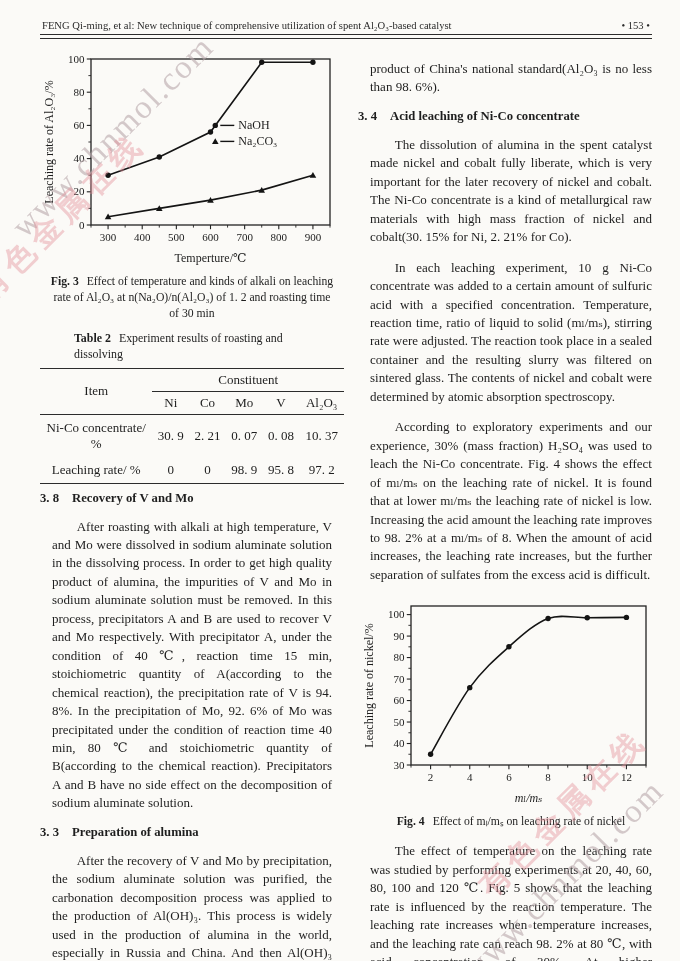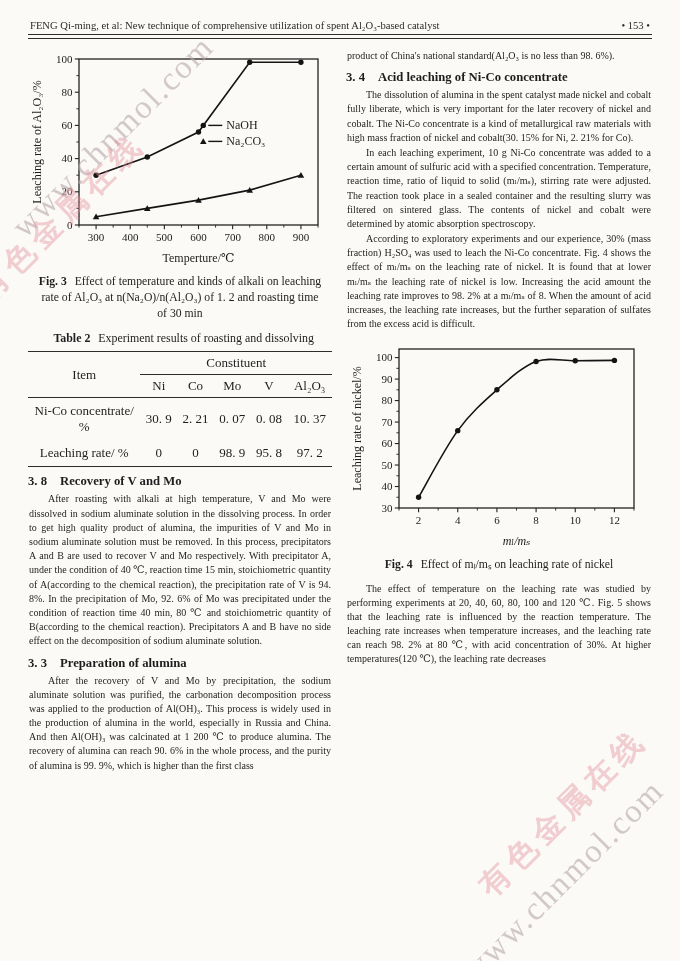--- a/index.html
+++ b/index.html
@@ -1,41 +1,41 @@
 <!DOCTYPE html>
 <html><head>
 <meta charset="utf-8">
 <style>
   html,body{margin:0;padding:0;}
   body{
     width:680px;height:961px;position:relative;overflow:hidden;
     background:#fbfaf7;color:#1e1e1e;
     font-family:"Liberation Serif","DejaVu Serif",serif;
   }
-  .page{position:absolute;inset:0;padding:20px 28px 0 28px;box-sizing:border-box;}
+  .page{position:absolute;inset:0;padding:20px 28px 0 40px;box-sizing:border-box;}
   
   .runhead{display:flex;justify-content:space-between;align-items:flex-end;
     font-size:10.6px;color:#2a2a2a;padding:0 2px 3px 2px;}
   .rule-double{height:3px;border-top:1.7px solid #2c2c2c;border-bottom:0.9px solid #2c2c2c;}
   
   .columns{display:flex;gap:14px;margin-top:9px;}
   .col-left{width:304px;flex:0 0 304px;}
   .col-right{width:306px;flex:0 0 306px;}
-  p.body{font-size:10px;line-height:1.42;text-align:justify;margin:1px;text-indent:1.9em;}
+  p.body{font-size:13px;line-height:1.42;text-align:justify;margin:12px;text-indent:1.9em;}
   p.noindent{text-indent:0;}
   h3.sec{font-size:12.7px;font-weight:bold;margin:7px 0 3px 0;}
   h3.sec .secnum{margin-right:13px;}
   .subhead{font-size:12.2px;margin:2px 0 1px 0;text-indent:0;}
   .subhead .secnum{margin-right:11px;}
   
   .figwrap{text-align:center;margin:2px 0 2px 0;}
   .fig-caption{font-size:11.7px;line-height:1.38;text-align:center;margin:4px 8px 8px 8px;font-family:Liberation Serif, serif;}
   .fig-caption b{margin-right:8px;}
   
-  .tbl-title{font-size:11.9px;text-align:right;line-height:1.35;margin:8px 18px 5px 18px;}
+  .tbl-title{font-size:11.9px;text-align:left;line-height:1.35;margin:8px 18px 5px 34px;}
   .tbl-title b{margin-right:8px;}
   table.data{width:100%;border-collapse:collapse;font-size:13px;
     border-top:1.5px solid #2c2c2c;border-bottom:1.5px solid #2c2c2c;margin-bottom:4px;}
   table.data td,table.data th{font-weight:normal;text-align:center;padding:3px 2px;}
   th.constituent{border-bottom:0.9px solid #2c2c2c;}
   tr.subhdr th{border-bottom:0.9px solid #2c2c2c;}
   th.itemhdr{border-bottom:0.9px solid #2c2c2c;}
   td.itemcell{text-align:center;}
   tr.datarow td{padding:5px 2px;}
   

